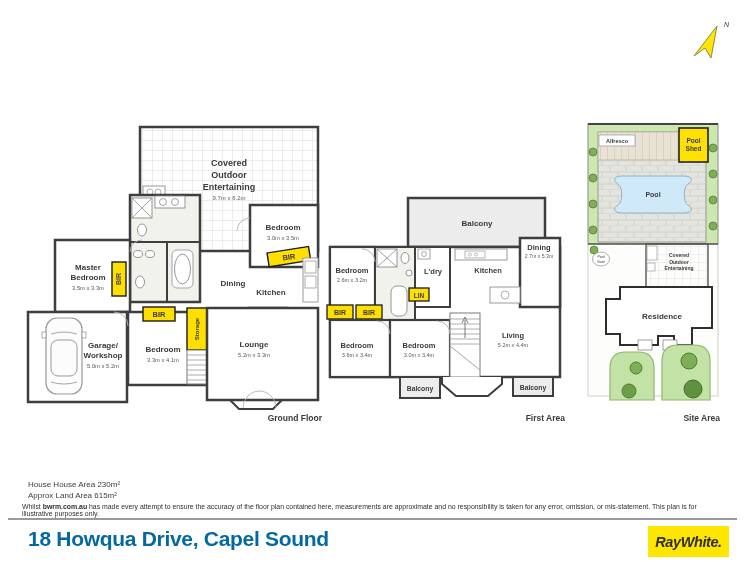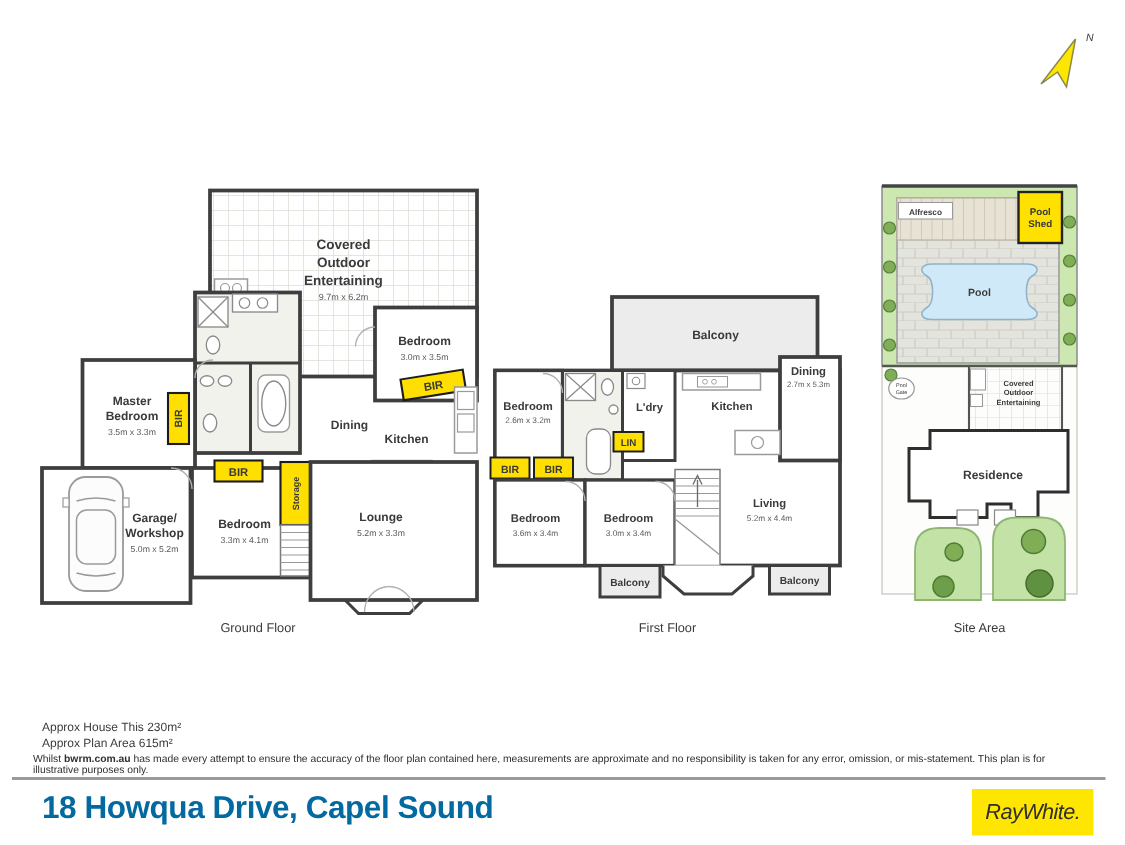--- a/index.html
+++ b/index.html
@@ -1,31 +1,31 @@
 <!DOCTYPE html>
 <html><head>
 <meta charset="utf-8">
 <style>
   html,body{margin:0;padding:0;}
   body{width:750px;height:563px;background:#ffffff;position:relative;overflow:hidden;
        font-family:"Liberation Sans", sans-serif;color:#3a3a3a;}
   .abs{position:absolute;}
-  .caption{position:absolute;text-align:center;font-size:8.5px;font-weight:normal;color:#3a3a3a;}
+  .caption{position:absolute;text-align:right;font-size:8.5px;font-weight:bold;color:#3a3a3a;}
   svg text{font-family:"Liberation Sans", sans-serif;fill:#3a3a3a;}
   .room{font-weight:bold;}
   .dims{fill:#5a5a5a;}
   .areas{position:absolute;left:28px;top:480px;font-size:8px;line-height:10.5px;color:#3c3c3c;}
   .disclaimer{position:absolute;left:22px;top:503px;width:706px;font-size:6.9px;color:#2e2e2e;}
   .disclaimer b{font-weight:bold;}
   .divider{position:absolute;left:8px;top:518px;width:729px;height:2px;background:#9a9a9a;}
   .address{position:absolute;left:28px;top:527px;font-size:21px;font-weight:bold;
            color:#0369a1;letter-spacing:-0.3px;}
   .logo{position:absolute;left:648px;top:526px;width:81px;height:31px;background:#ffe600;
         display:flex;align-items:center;justify-content:center;}
-  .logo span{font-size:14.5px;font-weight:normal;font-style:italic;color:#2f2f2f;letter-spacing:-0.4px;}
+  .logo span{font-size:14.5px;font-weight:bold;font-style:italic;color:#2f2f2f;letter-spacing:-0.4px;}
 </style>
 </head>
 <body>
 
 <svg class="abs" style="left:690px;top:14px;" width="46" height="48" viewBox="0 0 46 48">
   <path d="M27 12 L4 42 L15 34 L21 44 Z" fill="#ffe600" stroke="#8a8a50" stroke-width="1"></path>
   <text x="34" y="13" font-size="7" font-style="italic" fill="#8a8a8a">N</text>
 </svg>
 
 <svg class="abs" style="left:22px;top:120px;" width="300" height="292" viewBox="0 0 300 292">
@@ -243,21 +243,21 @@
   <g>
     <rect x="188" y="185" width="40" height="19" fill="#ececec" stroke="#3e3e3e" stroke-width="2"></rect>
     <text x="208" y="197.5" text-anchor="middle" font-size="6.8" class="room">Balcony</text>
   </g>
   <path d="M117 185 L117 192 L131 204 L163 204 L177 192 L177 185" fill="#fff" stroke="#3e3e3e" stroke-width="2"></path>
 
   <path d="M50 70 A13 13 0 0 0 37 57" fill="none" stroke="#b0b0b0" stroke-width="0.9"></path>
   <path d="M65 142 A13 13 0 0 0 52 129" fill="none" stroke="#b0b0b0" stroke-width="0.9"></path>
   <path d="M125 142 A13 13 0 0 0 112 129" fill="none" stroke="#b0b0b0" stroke-width="0.9"></path>
 </svg>
-<div class="caption" style="left:325px;top:413px;width:240px;">First Floor</div>
+<div class="caption" style="left:325px;top:413px;width:240px;">First Area</div>
 
 <svg class="abs" style="left:586px;top:118px;" width="134" height="284" viewBox="0 0 134 284">
   <defs>
     <pattern id="brick" width="16" height="12" patternUnits="userSpaceOnUse">
       <rect width="16" height="12" fill="#e4e4df"></rect>
       <path d="M0 6 H16 M0 12 H16 M8 0 V6 M0 6 V12 M16 6 V12" stroke="#cccbc4" stroke-width="0.8" fill="none"></path>
     </pattern>
     <pattern id="stripes" width="7" height="28" patternUnits="userSpaceOnUse">
       <rect width="7" height="28" fill="#e8e2d5"></rect>
       <line x1="0" y1="0" x2="0" y2="28" stroke="#cfc6b4" stroke-width="1.2"></line>
@@ -329,22 +329,22 @@
   </g>
   <g>
     <path d="M76 282 V243 Q76 227 92 227 H108 Q124 227 124 243 V282 Z" fill="#c3e2a6" stroke="#8fb573" stroke-width="1.2"></path>
     <circle cx="103" cy="243" r="8" fill="#7fae57" stroke="#4e7c33" stroke-width="1"></circle>
     <circle cx="107" cy="271" r="9" fill="#5f9140" stroke="#436e2a" stroke-width="1"></circle>
   </g>
 </svg>
 <div class="caption" style="left:586px;top:413px;width:134px;">Site Area</div>
 
 <div class="areas">
-  <div>Approx House This 230m²</div>
-  <div>Approx Plan Area 615m²</div>
+  <div>House House Area 230m²</div>
+  <div>Approx Land Area 615m²</div>
 </div>
 
 <div class="disclaimer"><span>Whilst </span><b>bwrm.com.au</b><span> has made every attempt to ensure the accuracy of the floor plan contained here, measurements are approximate and no responsibility is taken for any error, omission, or mis-statement. This plan is for illustrative purposes only.</span></div>
 
 <div class="divider"></div>
 
 <div class="address">18 Howqua Drive, Capel Sound</div>
 
 <div class="logo">
   <span>RayWhite.</span>

